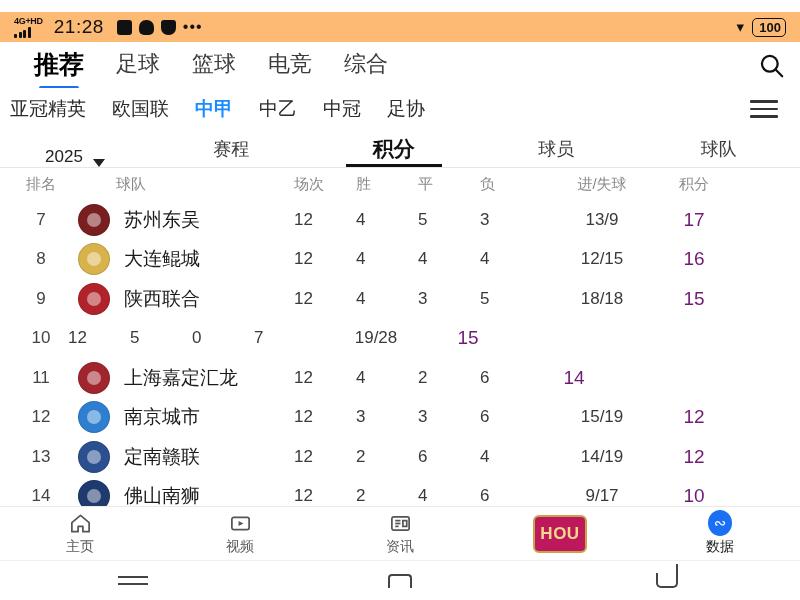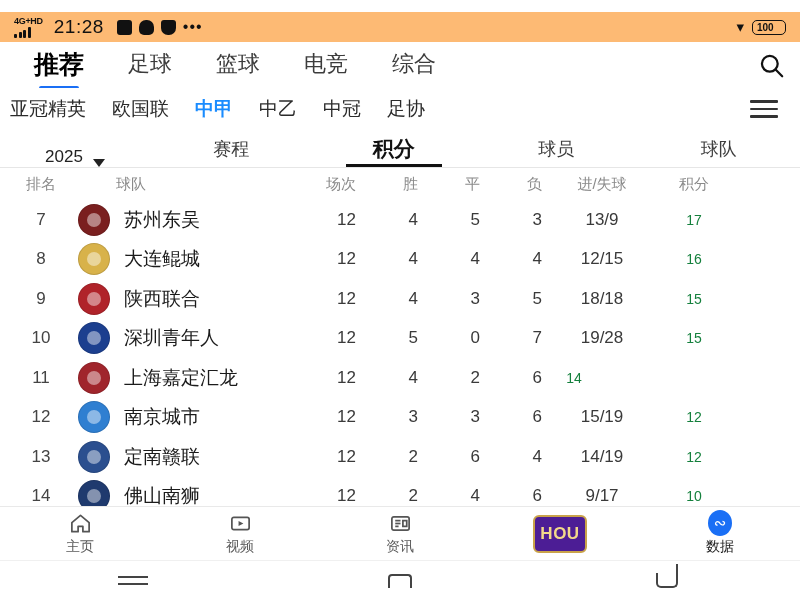--- a/index.html
+++ b/index.html
@@ -40,32 +40,32 @@
     background: #111; border-radius: 3px;
     display: inline-block;
   }
   .mini-ic.cloud { border-radius: 7px 7px 5px 5px; }
   .mini-ic.shield { border-radius: 3px 3px 7px 7px; }
   .dots { color: #111; font-size: 16px; letter-spacing: 1px; }
   .sb-right { margin-left: auto; display: flex; align-items: center; gap: 8px; }
   .wifi-ic { font-size: 15px; color: #111; }
   .battery {
     border: 1.6px solid #111; border-radius: 5px;
-    padding: 1px 4px; font-size: 10px; font-weight: bold;
-    min-width: 34px; text-align: left; color: #111;
+    padding: 1px 4px; font-size: 13px; font-weight: bold;
+    min-width: 34px; text-align: right; color: #111;
   }
 
   
   .topnav {
     height: 46px;
     display: flex; align-items: center;
     padding: 0 12px 0 16px;
     background: #fff;
   }
-  .topnav-items { display: flex; align-items: center; gap: 44px; flex: 1; padding-left: 18px; }
+  .topnav-items { display: flex; align-items: center; gap: 32px; flex: 1; padding-left: 18px; }
   .topnav-item {
     font-size: 22px; color: #3c3c3c; position: relative;
     padding-bottom: 2px;
   }
   .topnav-item.active { font-size: 25px; font-weight: bold; color: #000; }
   .topnav-item.active::after {
     content: ""; position: absolute;
     left: 50%; transform: translateX(-50%);
     bottom: -7px; width: 40px; height: 4px;
     background: #1a6ff5; border-radius: 2px;
@@ -141,23 +141,23 @@
     display: flex; align-items: center;
     height: 39.5px;
     font-size: 16px; color: #333;
     padding: 0 14px;
     position: relative;
   }
   .row.shaded { background: #f4f4f4; }
   .c-rank  { width: 54px; text-align: center; color: #444; font-size: 17px; }
   .c-team  { width: 226px; display: flex; align-items: center; gap: 14px; padding-left: 10px; }
   .c-team .tname { font-size: 19px; color: #1b1b1b; }
-  .c-num   { width: 62px; text-align: right; color: #3a3a3a; font-size: 17px; }
+  .c-num   { width: 62px; text-align: left; color: #3a3a3a; font-size: 17px; }
   .c-gd    { width: 120px; text-align: center; color: #3a3a3a; font-size: 17px; }
-  .c-pts   { width: 64px; text-align: center; color: #15803d; font-size: 14px; }
+  .c-pts   { width: 64px; text-align: center; color: #701a75; font-size: 19px; }
   .table-head .c-team { padding-left: 48px; }
   .table-head .c-rank,
   .table-head .c-num,
   .table-head .c-gd,
   .table-head .c-pts { font-size: 15px; color: #8a8a8a; }
 
   .crest {
     width: 32px; height: 32px; border-radius: 50%;
     display: block; flex: none;
     border: 1.5px solid rgba(0,0,0,0.12);
@@ -193,21 +193,21 @@
     flex: 1;
     display: flex; flex-direction: column; align-items: center; justify-content: center;
     gap: 3px;
     font-size: 14px; color: #5a5a5a;
   }
   .bb-item.active { color: #1a1a1a; }
   .bb-ic { width: 24px; height: 24px; display: flex; align-items: center; justify-content: center; }
   .bb-ic svg { width: 23px; height: 23px; }
   .hou-badge {
     width: 54px; height: 38px;
-    background: #4c1d95; border: 2px solid #c9a24a; border-radius: 6px;
+    background: #be185d; border: 2px solid #c9a24a; border-radius: 6px;
     color: #f2d98a; font-size: 17px; font-weight: bold;
     display: flex; align-items: center; justify-content: center;
     letter-spacing: 0.5px;
     box-shadow: 0 0 0 2px #fff;
   }
   .bb-data-ic {
     width: 26px; height: 26px; border-radius: 50%;
     background: #1a6ff5;
     display: flex; align-items: center; justify-content: center;
     color: #fff; font-size: 15px;
@@ -361,24 +361,20 @@
         </div>
         <div class="c-num">12</div>
         <div class="c-num">4</div>
         <div class="c-num">3</div>
         <div class="c-num">5</div>
         <div class="c-gd">18/18</div>
         <div class="c-pts">15</div>
       </div>
       <div class="row">
         <div class="c-rank">10</div>
-        <div class="c-team">
-          <span class="crest" style="background: rgb(28, 63, 143);"></span>
-          <span class="tname">深圳青年人</span>
-        </div>
         <div class="c-num">12</div>
         <div class="c-num">5</div>
         <div class="c-num">0</div>
         <div class="c-num">7</div>
         <div class="c-gd">19/28</div>
         <div class="c-pts">15</div>
       </div>
       <div class="row">
         <div class="c-rank">11</div>
         <div class="c-team">

